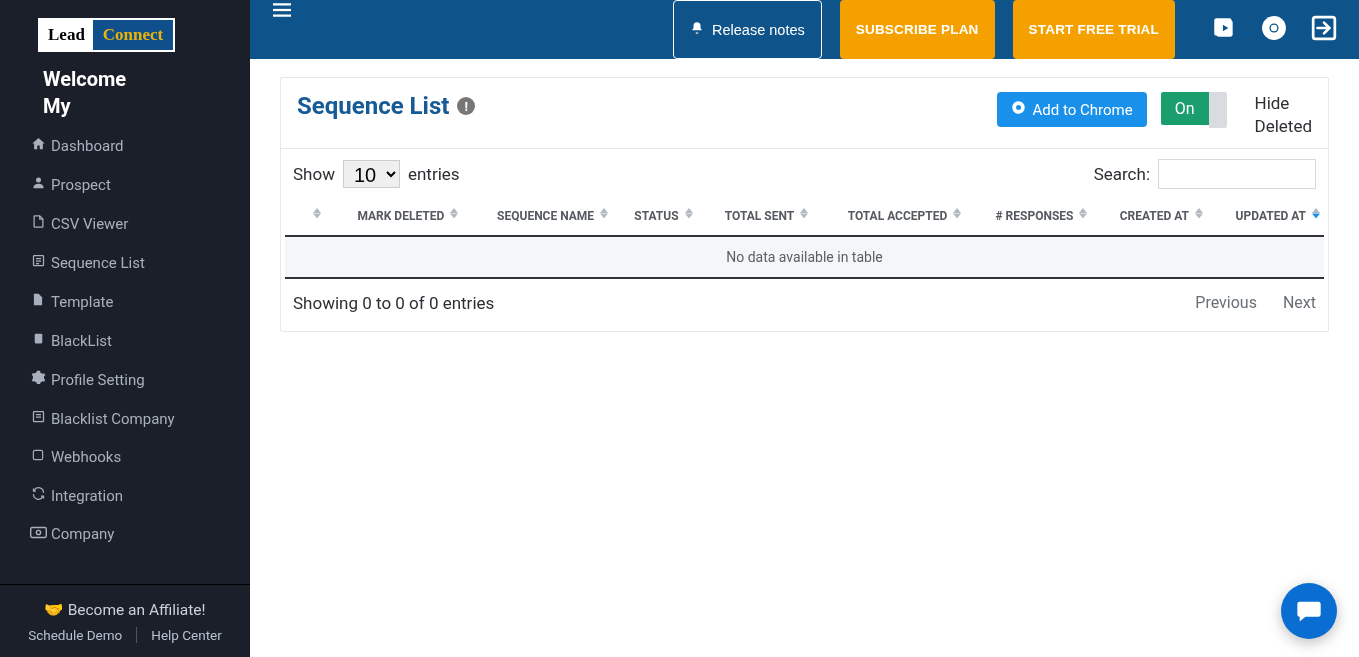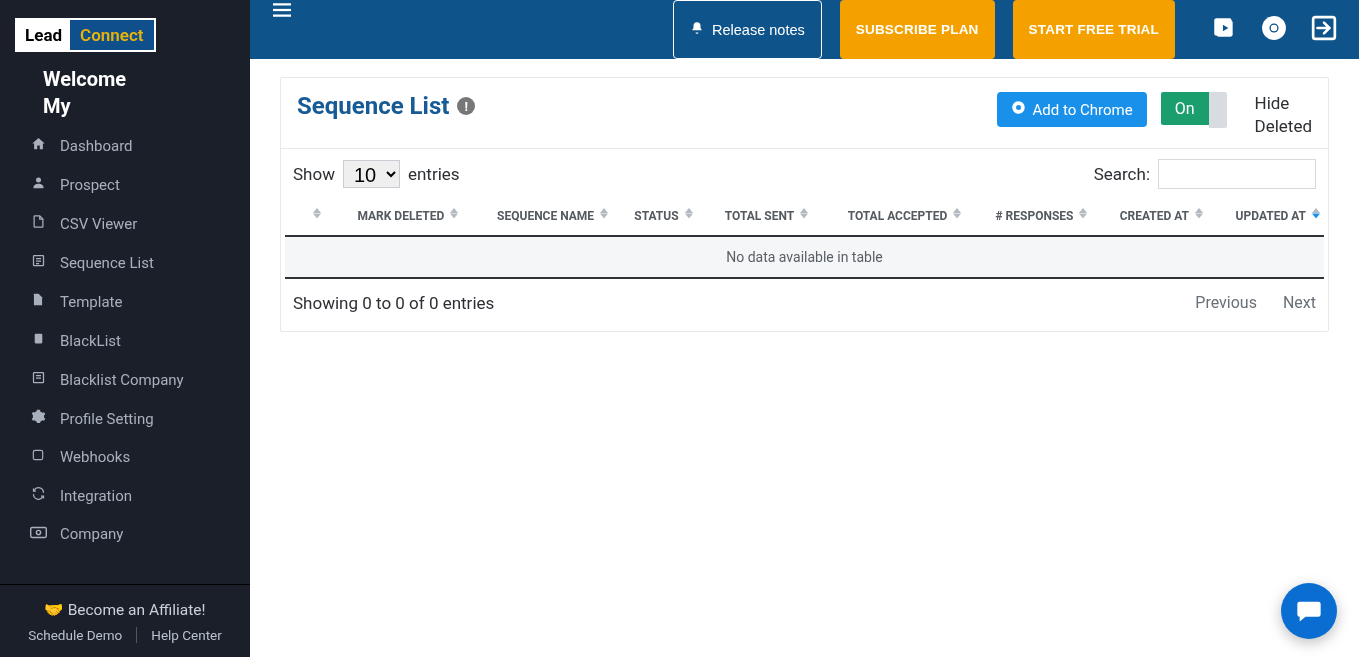--- a/index.html
+++ b/index.html
@@ -1,26 +1,26 @@
 <!DOCTYPE html>
 <html><head>
 <meta charset="utf-8">
 <style>
   * { box-sizing: border-box; margin: 0; padding: 0; }
   body { font-family: -apple-system, BlinkMacSystemFont, "Segoe UI", Roboto, Helvetica, Arial, sans-serif; font-size: 14px; color: #333; background:#fff; }
   .app { display:flex; height:657px; width:1359px; overflow:hidden; }
   
   .sidebar { width:250px; background:#1b1f29; color:#a8b0bd; display:flex; flex-direction:column; }
-  .logo-box { padding:18px 15px 10px; }
+  .logo-box { padding:18px 38px 10px;font-family:Liberation Serif, serif; }
   .logo { display:inline-flex; border:2px solid #fff; height:34px; }
   .logo-left { background:#fff; color:#000; font-weight:700; font-size:17px; padding:4px 8px; display:flex; align-items:center; }
   .logo-right { background:#0f4f8c; color:#eab308; font-weight:600; font-size:17px; padding:4px 10px; display:flex; align-items:center; }
   .welcome { color:#fff; font-weight:700; font-size:20px; padding:4px 25px 0; line-height:1.35;margin-left:18px; }
   .nav { list-style:none; margin-top:6px; flex:1; }
-  .nav li { display:flex; align-items:center; gap:14px; padding:10px 30px; color:#a8b0bd; cursor:pointer; font-size:15px; }
+  .nav li { display:flex; align-items:center; gap:5px; padding:10px 30px; color:#a8b0bd; cursor:pointer; font-size:15px; }
   .nav li .icon { width:16px; text-align:center; color:#a8b0bd; flex-shrink:0; }
   .sidebar-bottom { border-top:1px solid #000; padding:10px 0 14px; text-align:center; font-size:14px; color:#b8c1cf; }
   .affiliate { padding:6px 0 8px; font-size:15.5px; color:#c9d0da; }
   .bottom-links { display:flex; justify-content:center; align-items:center; gap:14px; font-size:13.5px; color:#b8c1cf; }
   .divider-v { width:1px; height:16px; background:#555; }
   
   .main { flex:1; display:flex; flex-direction:column; background:#fff; }
   .topbar { height:59px; background:#0e5389; display:flex; padding:0 22px; gap:18px; }
   .hamburger { color:#fff; font-size:20px; cursor:pointer; }
   .topbar-spacer { flex:1; }
@@ -113,32 +113,32 @@
             </svg></span>
         <span>Template</span>
       </li>
       <li>
         <span class="icon"><svg width="13" height="15" viewBox="0 0 24 24" fill="currentColor">
               <rect x="5" y="3" width="14" height="18" rx="2"></rect>
             </svg></span>
         <span>BlackList</span>
       </li>
       <li>
+        <span class="icon"><svg width="15" height="15" viewBox="0 0 24 24" fill="currentColor">
+              <path d="M12 8a4 4 0 1 0 0 8 4 4 0 0 0 0-8zm9 4a8.9 8.9 0 0 0-.2-1.9l2.1-1.6-2-3.4-2.5 1a9 9 0 0 0-3.3-1.9L14.5 1h-5l-.6 2.7A9 9 0 0 0 5.6 5.6l-2.5-1-2 3.4 2.1 1.6A9 9 0 0 0 3 12c0 .6.1 1.3.2 1.9l-2.1 1.6 2 3.4 2.5-1a9 9 0 0 0 3.3 1.9l.6 2.7h5l.6-2.7a9 9 0 0 0 3.3-1.9l2.5 1 2-3.4-2.1-1.6c.1-.6.2-1.3.2-1.9z"></path>
+            </svg></span>
+        <span>Profile Setting</span>
+      </li>
+      <li>
         <span class="icon"><svg width="15" height="15" viewBox="0 0 24 24" fill="none" stroke="currentColor" stroke-width="2">
               <rect x="4" y="4" width="16" height="16" rx="1"></rect>
               <line x1="8" y1="9" x2="16" y2="9"></line>
               <line x1="8" y1="13" x2="16" y2="13"></line>
             </svg></span>
         <span>Blacklist Company</span>
-      </li>
-      <li>
-        <span class="icon"><svg width="15" height="15" viewBox="0 0 24 24" fill="currentColor">
-              <path d="M12 8a4 4 0 1 0 0 8 4 4 0 0 0 0-8zm9 4a8.9 8.9 0 0 0-.2-1.9l2.1-1.6-2-3.4-2.5 1a9 9 0 0 0-3.3-1.9L14.5 1h-5l-.6 2.7A9 9 0 0 0 5.6 5.6l-2.5-1-2 3.4 2.1 1.6A9 9 0 0 0 3 12c0 .6.1 1.3.2 1.9l-2.1 1.6 2 3.4 2.5-1a9 9 0 0 0 3.3 1.9l.6 2.7h5l.6-2.7a9 9 0 0 0 3.3-1.9l2.5 1 2-3.4-2.1-1.6c.1-.6.2-1.3.2-1.9z"></path>
-            </svg></span>
-        <span>Profile Setting</span>
       </li>
       <li>
         <span class="icon"><svg width="14" height="14" viewBox="0 0 24 24" fill="none" stroke="currentColor" stroke-width="2">
               <rect x="4" y="4" width="16" height="16" rx="3"></rect>
             </svg></span>
         <span>Webhooks</span>
       </li>
       <li>
         <span class="icon"><svg width="15" height="15" viewBox="0 0 24 24" fill="none" stroke="currentColor" stroke-width="2">
               <path d="M20 11A8 8 0 0 0 5 7"></path>

